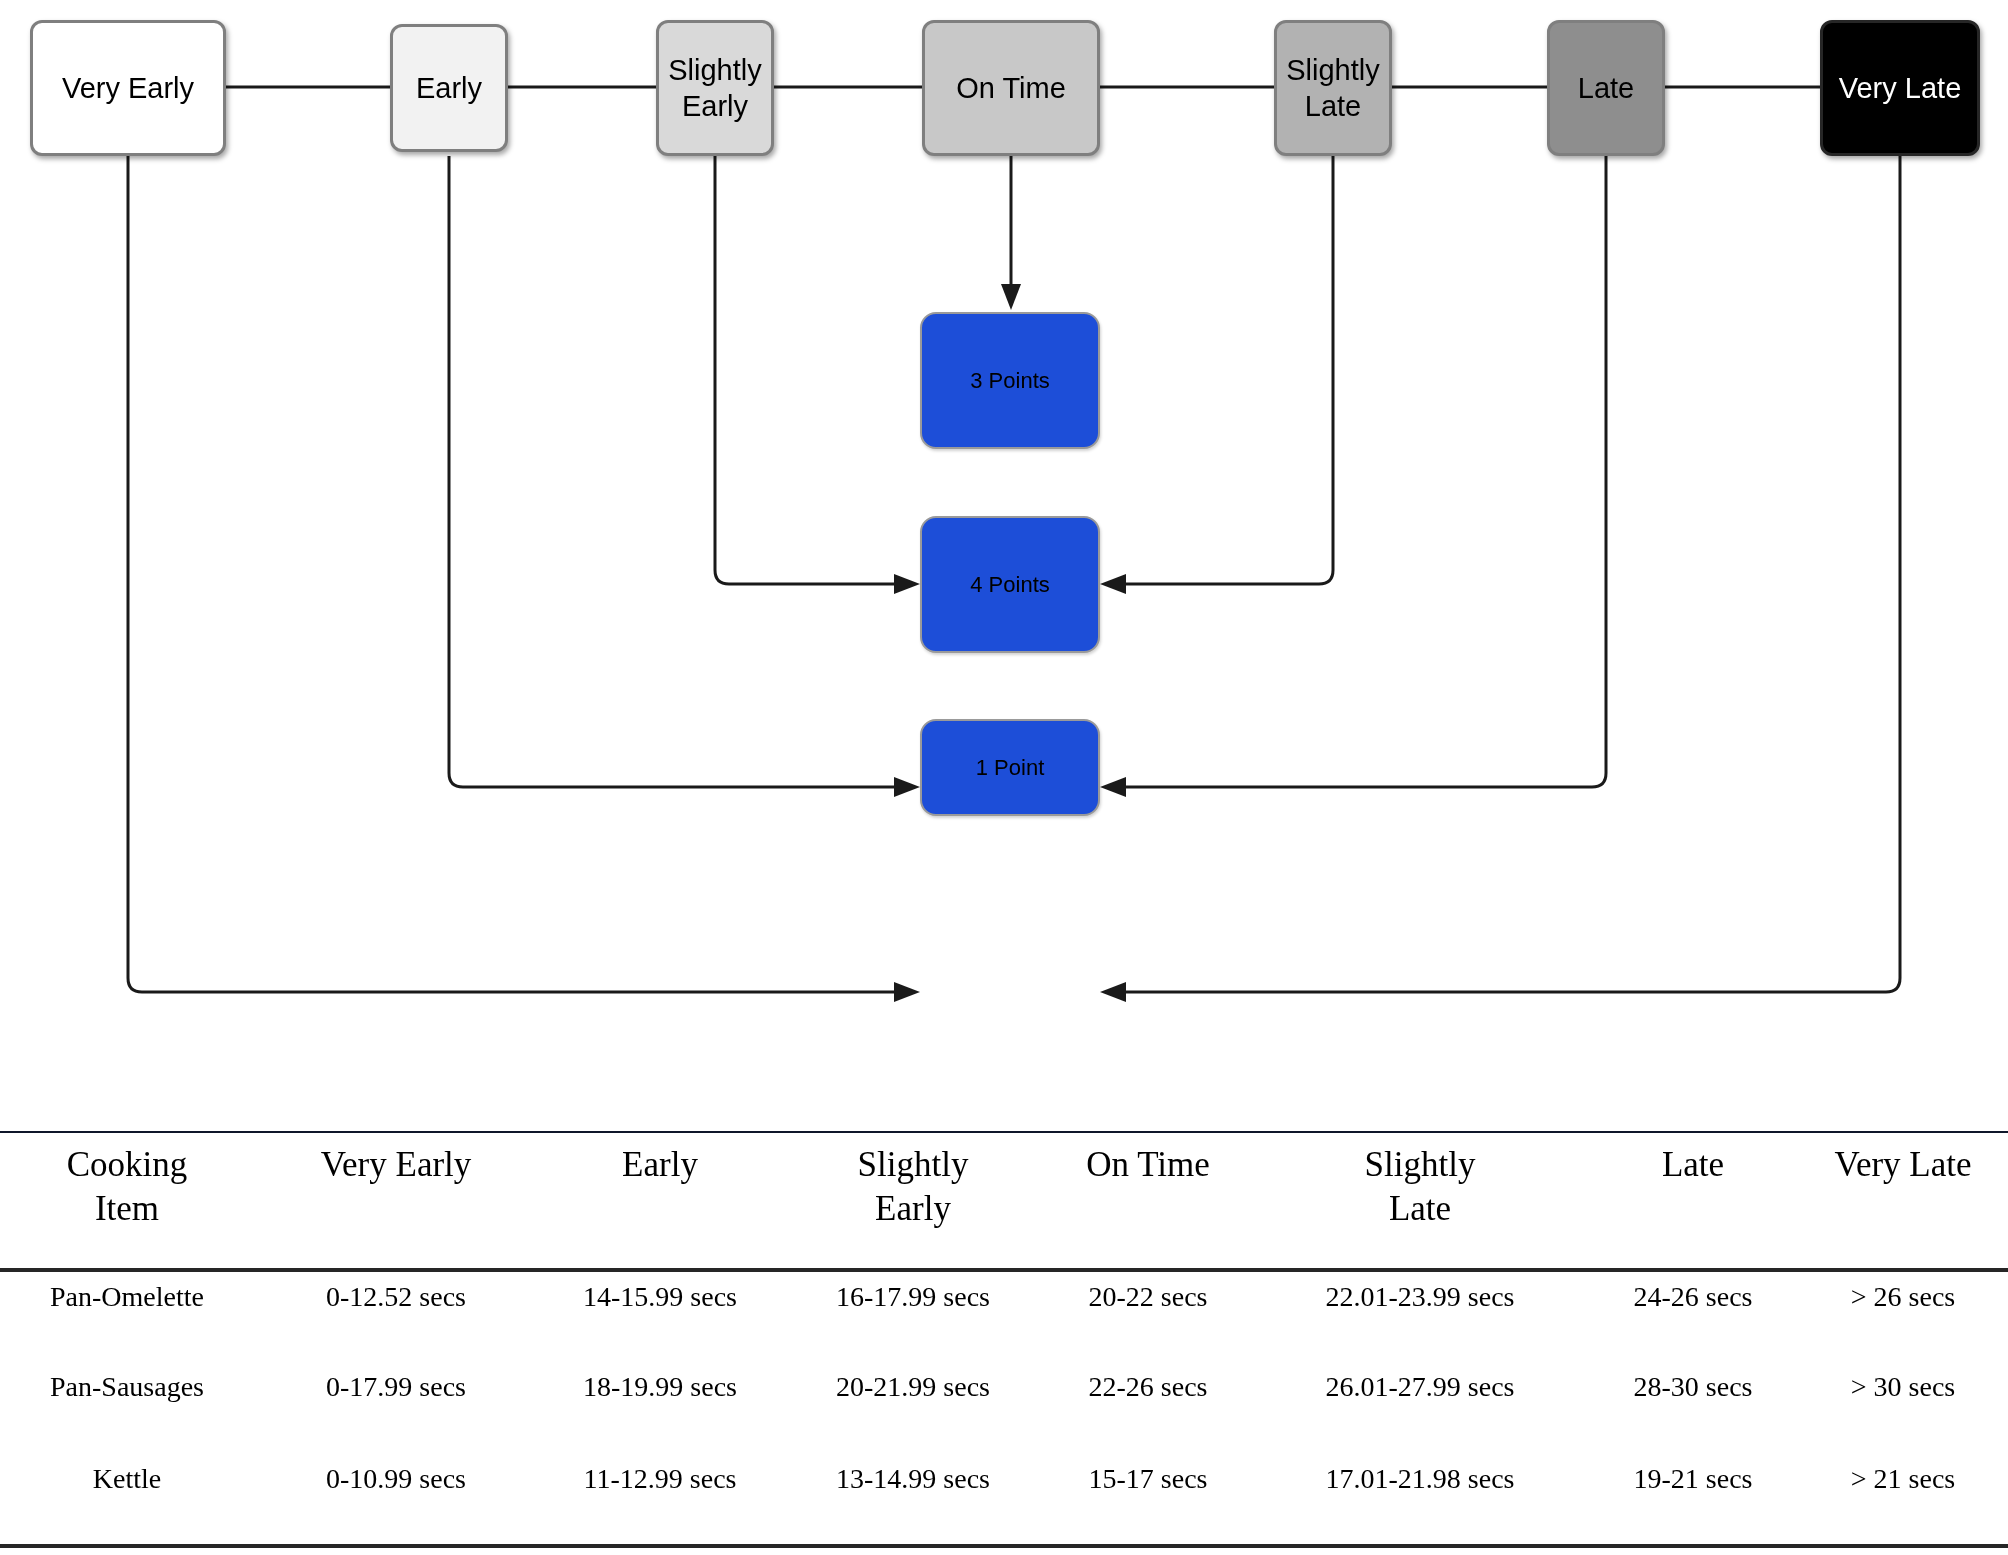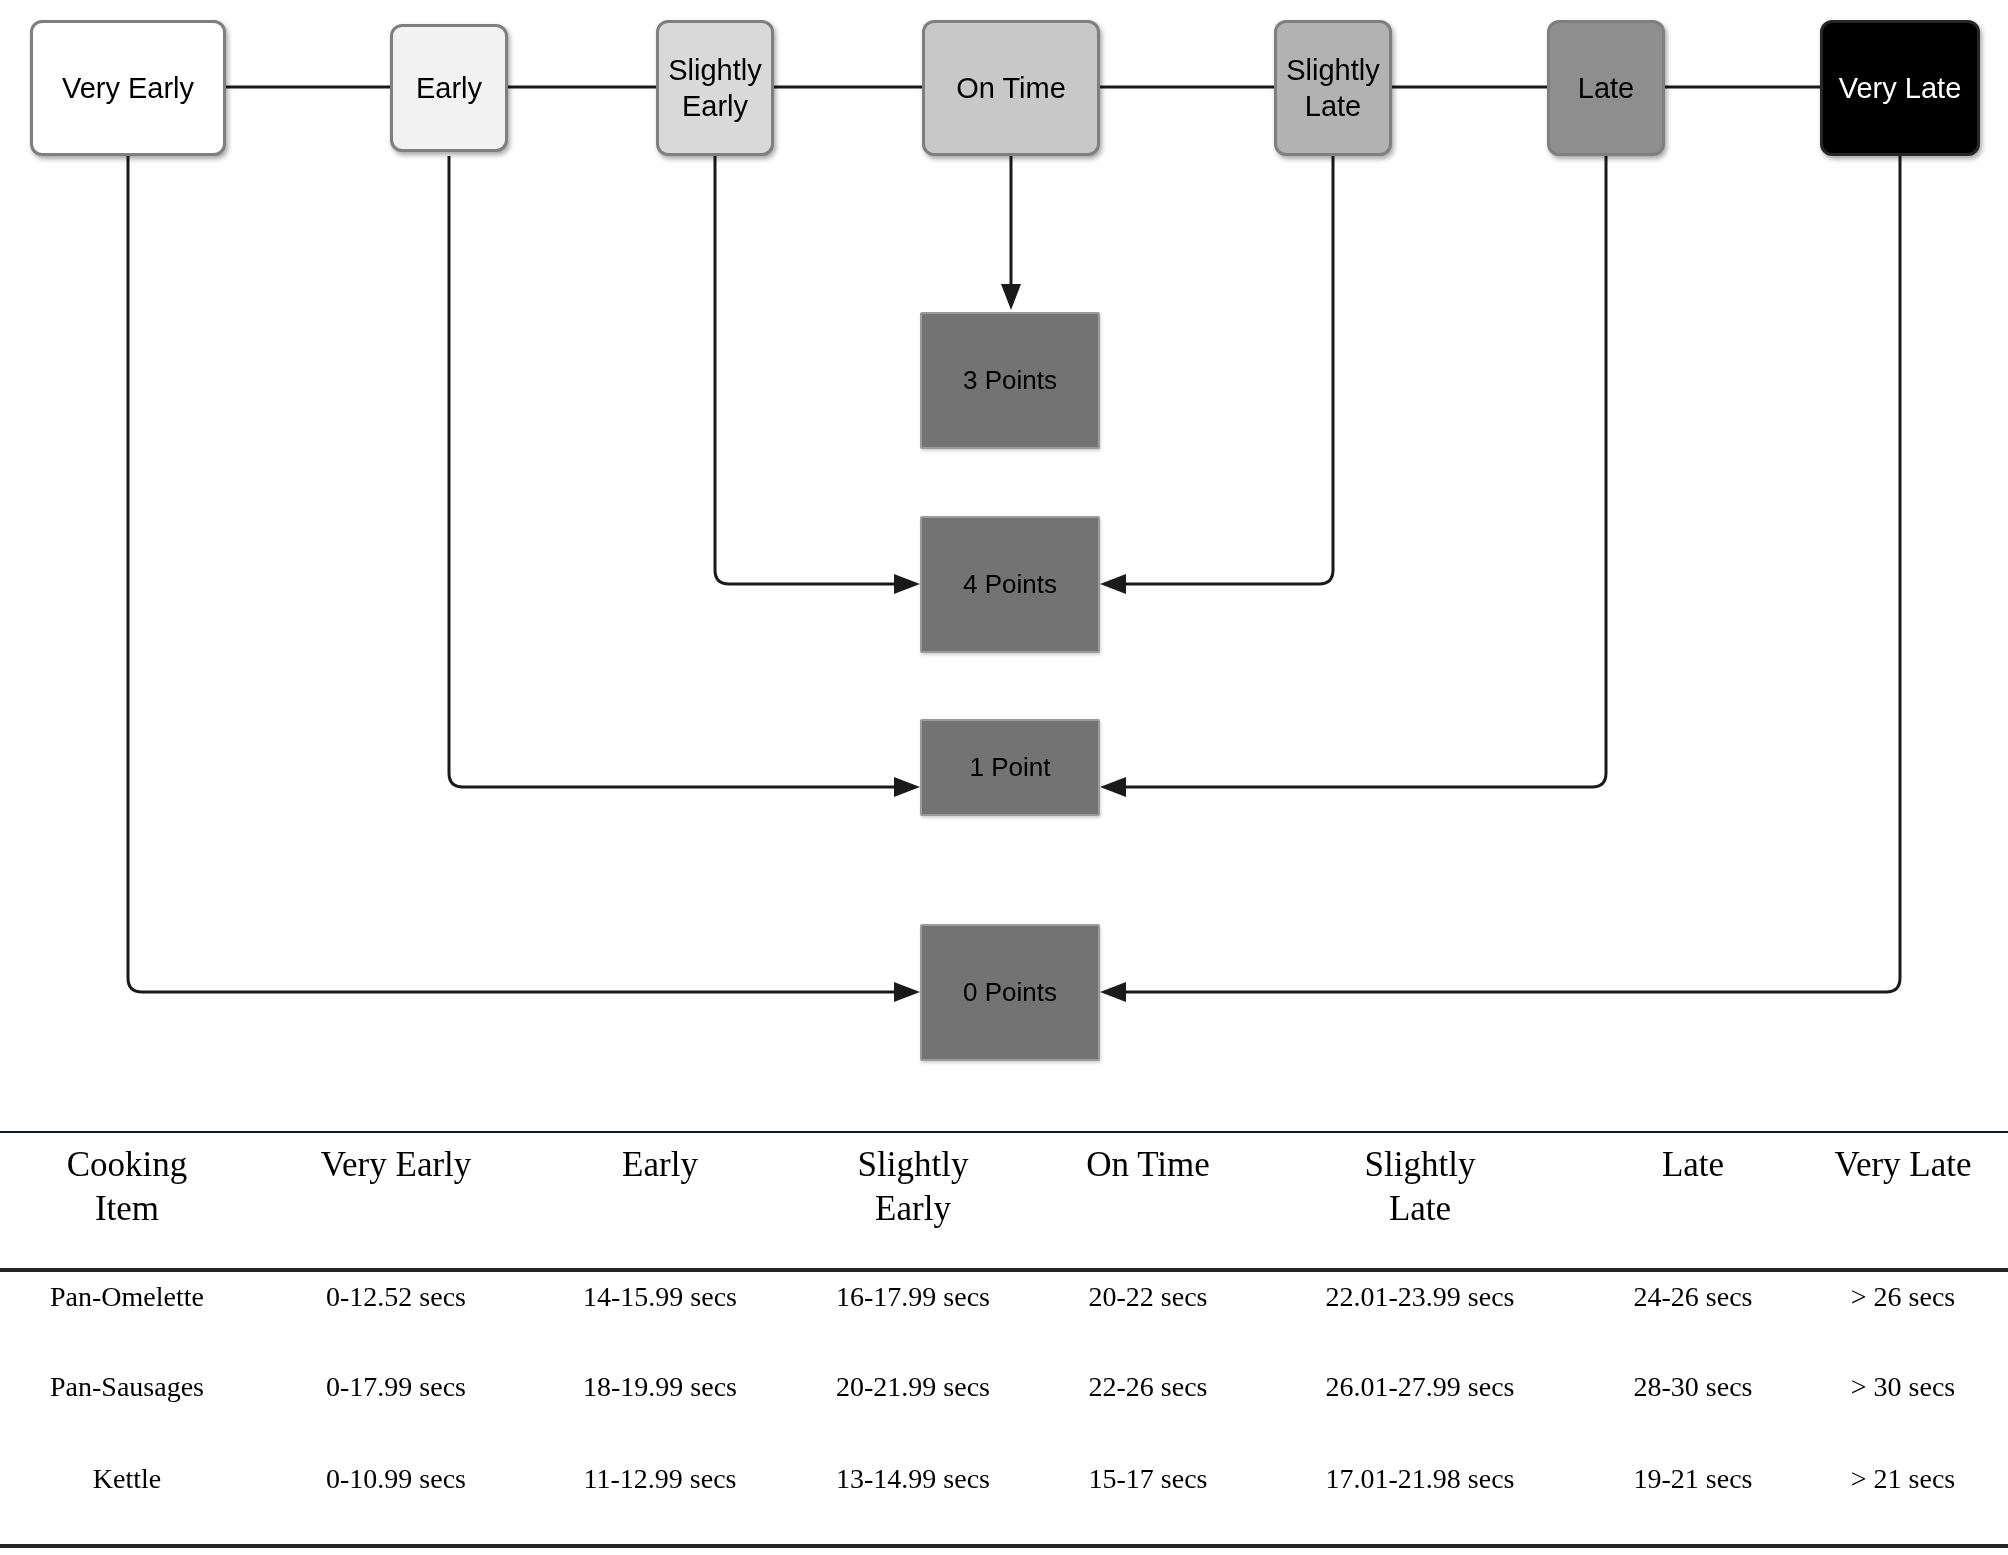--- a/index.html
+++ b/index.html
@@ -5,22 +5,22 @@
   html,body{margin:0;padding:0;background:#ffffff;}
   .page{position:relative;width:2008px;height:1555px;background:#ffffff;overflow:hidden;
         font-family:"Liberation Sans",sans-serif;}
   .diagram{position:absolute;left:0;top:0;width:2008px;height:1115px;}
   .edges{position:absolute;left:0;top:0;}
   .node{position:absolute;display:flex;align-items:center;justify-content:center;
         text-align:center;border:3px solid #7f7f7f;border-radius:12px;
         box-sizing:border-box;font-size:29px;line-height:1.25;
         box-shadow:2px 3px 5px rgba(0,0,0,0.35);}
   .pbox{position:absolute;display:flex;align-items:center;justify-content:center;
-        text-align:center;border:2px solid #9a9a9a;border-radius:2px;
-        box-sizing:border-box;background:#737373;color:#000;font-size:26px;
+        text-align:center;border:2px solid #9a9a9a;border-radius:16px;
+        box-sizing:border-box;background:#1d4ed8;color:#000;font-size:22px;
         box-shadow:1px 2px 3px rgba(0,0,0,0.18);}
   .ttable{position:absolute;left:0;top:1131px;width:2008px;border-collapse:collapse;
         table-layout:fixed;border-top:2px solid #0f172a;border-bottom:4px solid #262626;}
   .ttable thead tr{border-bottom:4px solid #262626;}
   .ttable th{font-family:"Liberation Serif",serif;font-weight:normal;font-size:35px;
         line-height:44px;text-align:center;vertical-align:top;height:138px;
         padding:10px 0 0 0;white-space:pre-line;box-sizing:border-box;color:#000;}
   .ttable td{font-family:"Liberation Serif",serif;font-size:28px;line-height:38px;
         text-align:center;vertical-align:top;height:92px;padding:6px 0 0 0;
         box-sizing:border-box;color:#000;}
@@ -83,23 +83,20 @@
 
     <div class="pbox" style="left:920px;top:312px;width:180px;height:137px">
       <span>3 Points</span>
     </div>
     <div class="pbox" style="left:920px;top:516px;width:180px;height:137px">
       <span>4 Points</span>
     </div>
     <div class="pbox" style="left:920px;top:719px;width:180px;height:97px">
       <span>1 Point</span>
     </div>
-    <div class="pbox" style="left:920px;top:924px;width:180px;height:137px">
-      <span>0 Points</span>
-    </div>
   </div>
 
   <table class="ttable">
     <colgroup>
       <col style="width:254px">
         <col style="width:284px">
         <col style="width:244px">
       <col style="width:262px">
         <col style="width:208px">
         <col style="width:336px">

